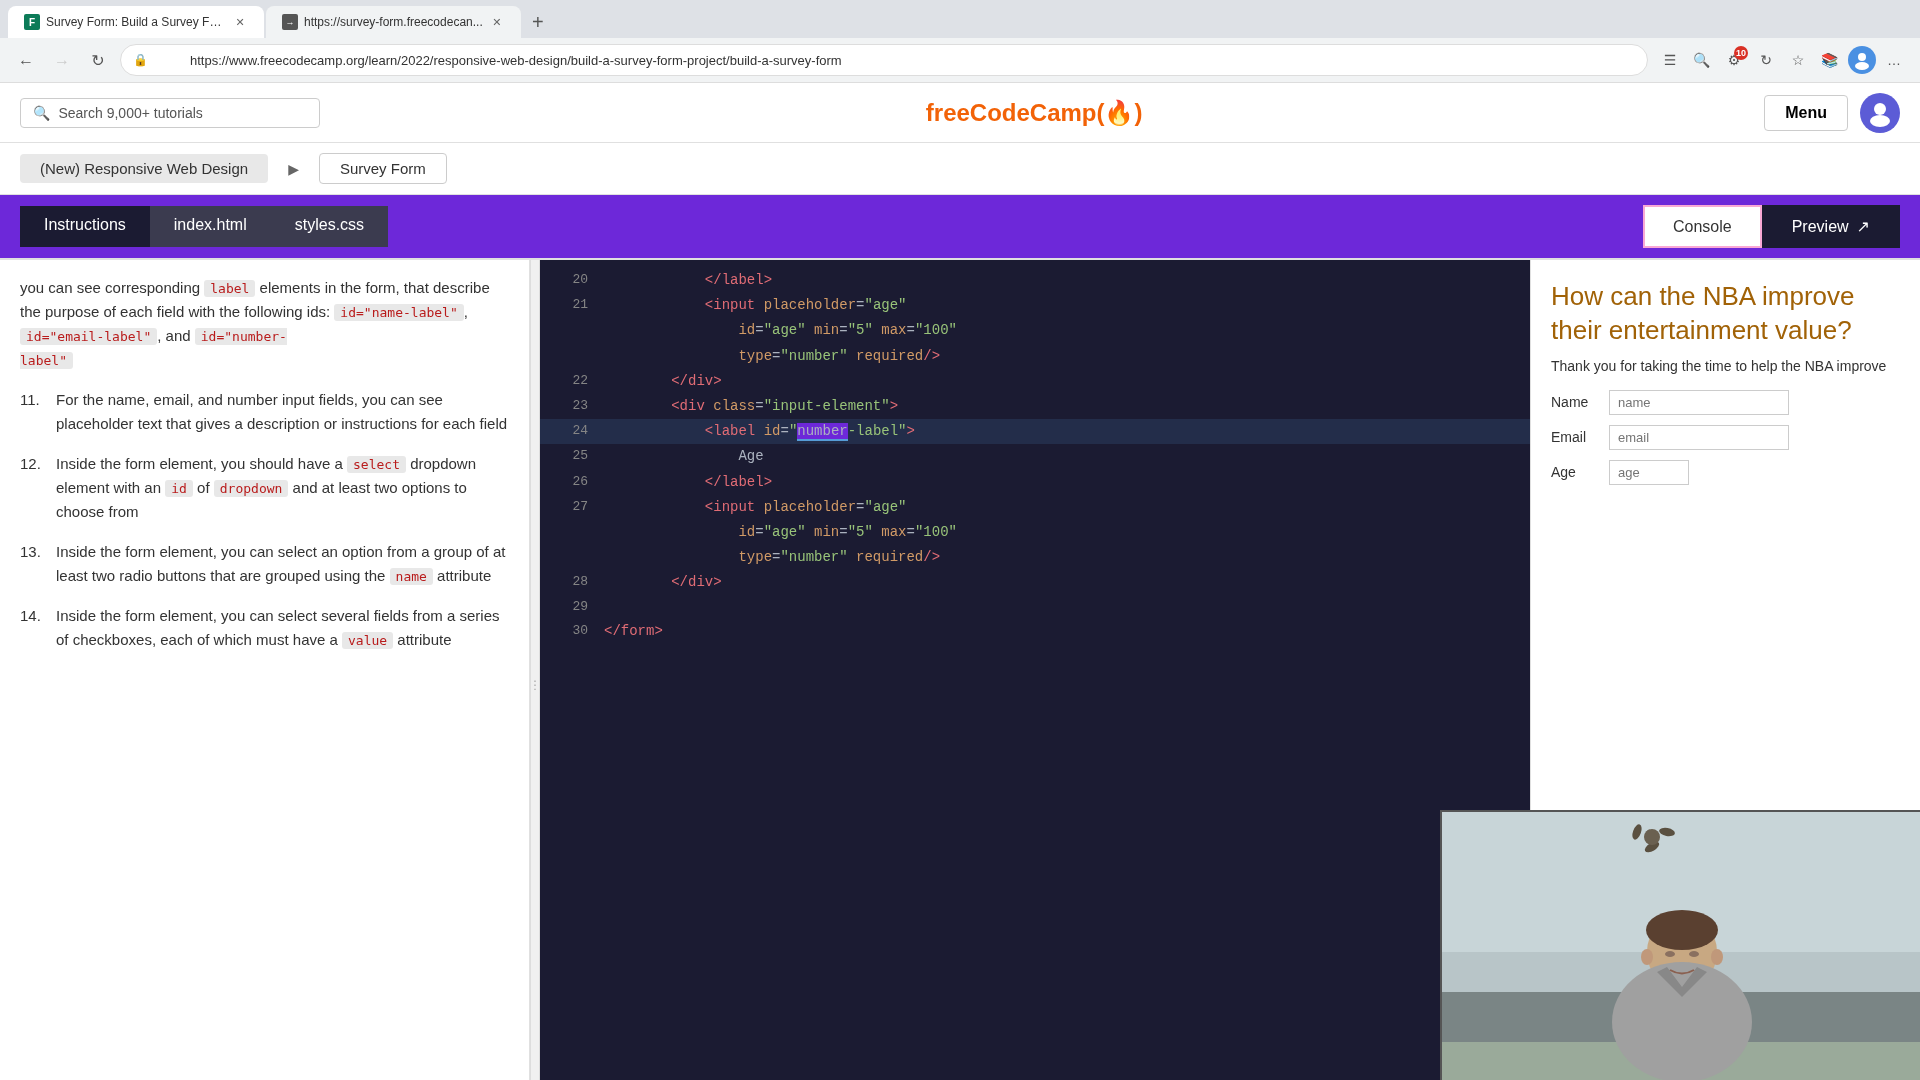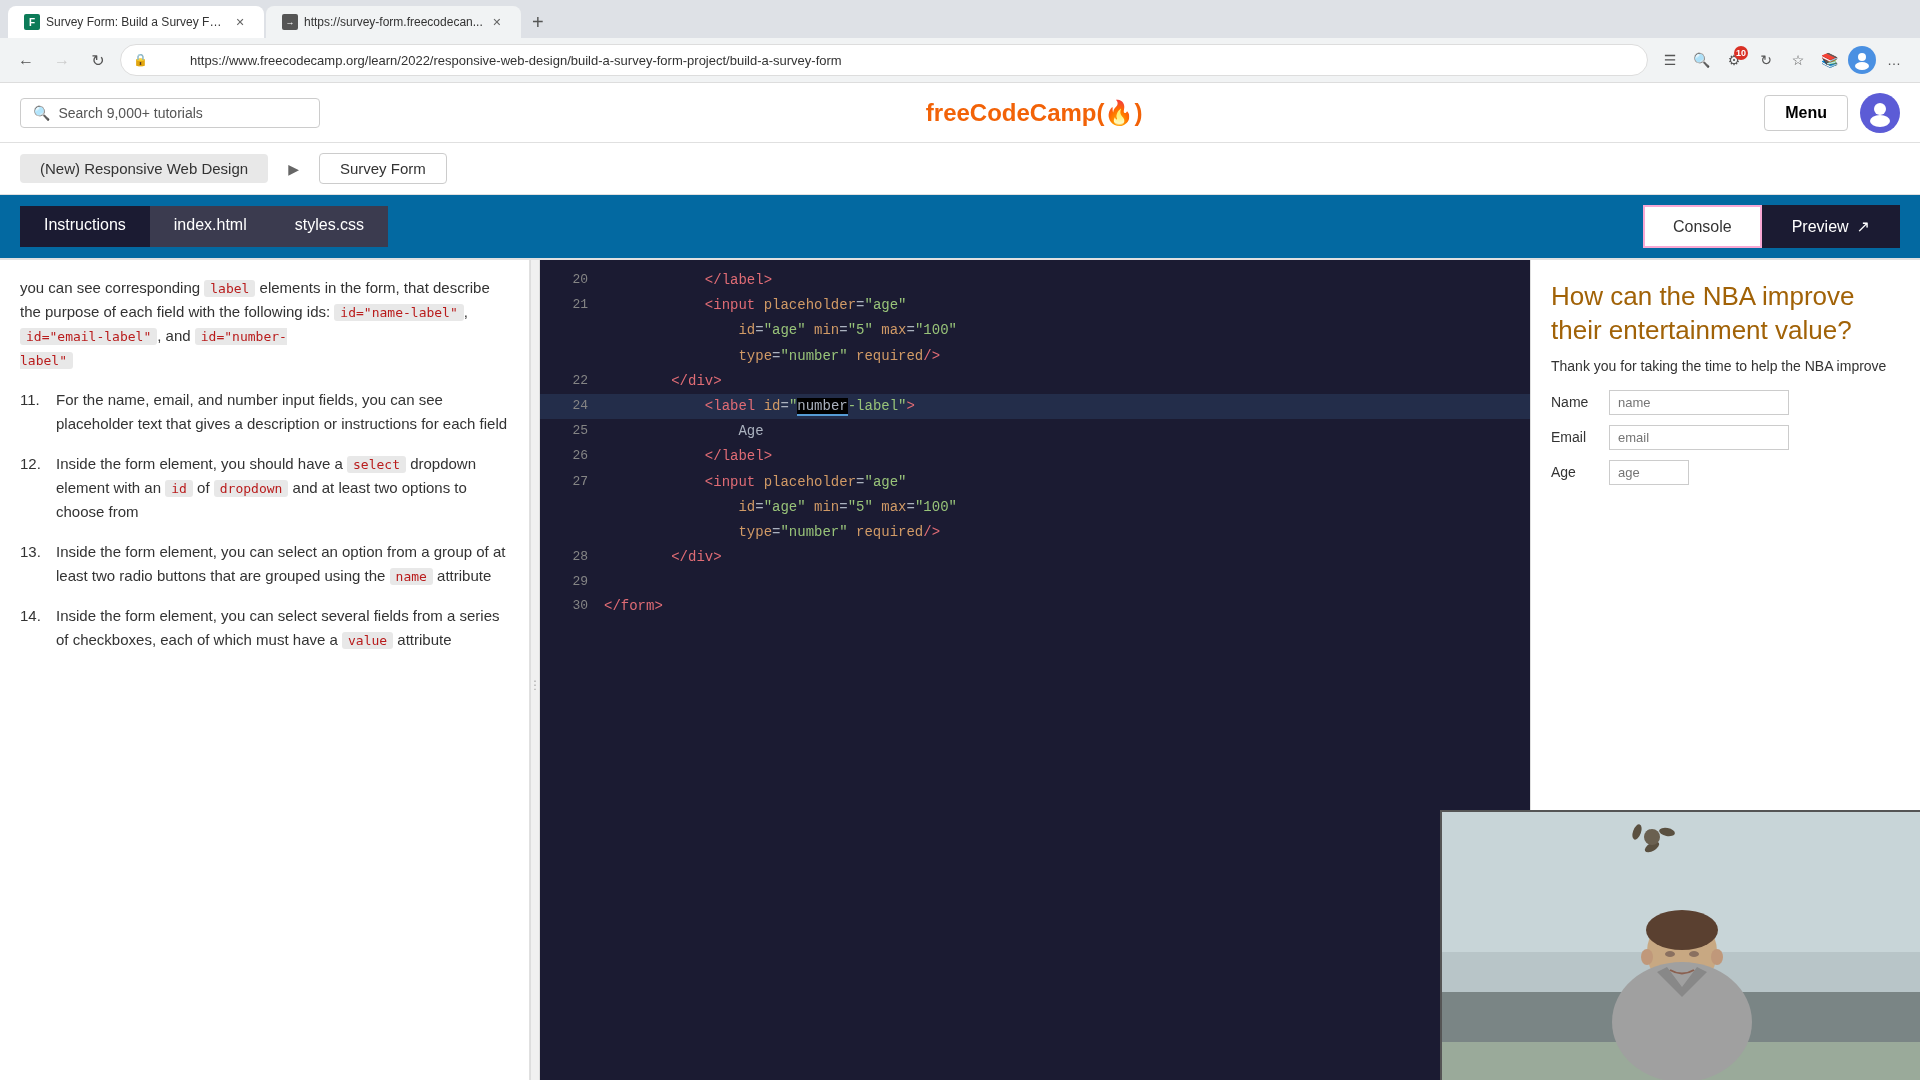--- a/index.html
+++ b/index.html
@@ -172,21 +172,21 @@
     .breadcrumb-item.active {
       background: #fff;
       border: 1px solid #ccc;
     }
 
     
     .editor-tabs-bar {
       display: flex;
       align-items: center;
       padding: 10px 20px;
-      background: #0369a1;
+      background: #6d28d9;
       border-bottom: 2px solid #e0e0e0;
       gap: 0;
     }
     .editor-tab {
       padding: 10px 24px;
       font-size: 16px;
       cursor: pointer;
       color: #555;
       border-bottom: 3px solid transparent;
     }
@@ -309,21 +309,21 @@
     }
     
     .tag { color: #e06c75; }
     .attr { color: #d19a66; }
     .attr-val { color: #98c379; }
     .plain { color: #abb2bf; }
     .highlight-line {
       background: rgba(86, 156, 214, 0.15);
     }
     .highlight-word {
-      background: #000000;
+      background: #6d28d9;
       border-bottom: 2px solid #569cd6;
     }
 
     
     .preview-panel {
       width: 390px;
       min-width: 390px;
       border-left: 1px solid #e0e0e0;
       background: #fff;
       overflow-y: auto;
@@ -517,20 +517,24 @@
         <span class="code-content"><span class="plain">            </span><span class="tag">&lt;/label&gt;</span></span>
       </div>
       <div class="code-line">
         <span class="line-num">21</span>
         <span class="code-content"><span class="plain">            </span><span class="tag">&lt;input</span><span class="plain"> </span><span class="attr">placeholder</span><span class="plain">=</span><span class="attr-val">"age"</span><br><span class="plain">                </span><span class="attr">id</span><span class="plain">=</span><span class="attr-val">"age"</span><span class="plain"> </span><span class="attr">min</span><span class="plain">=</span><span class="attr-val">"5"</span><span class="plain"> </span><span class="attr">max</span><span class="plain">=</span><span class="attr-val">"100"</span><br><span class="plain">                </span><span class="attr">type</span><span class="plain">=</span><span class="attr-val">"number"</span><span class="plain"> </span><span class="attr">required</span><span class="tag">/&gt;</span></span>
       </div>
       <div class="code-line">
         <span class="line-num">22</span>
         <span class="code-content"><span class="plain">        </span><span class="tag">&lt;/div&gt;</span></span>
       </div>
+      <div class="code-line">
+        <span class="line-num">23</span>
+        <span class="code-content"><span class="plain">        </span><span class="tag">&lt;div</span><span class="plain"> </span><span class="attr">class</span><span class="plain">=</span><span class="attr-val">"input-element"</span><span class="tag">&gt;</span></span>
+      </div>
       <div class="code-line highlight-line">
         <span class="line-num">24</span>
         <span class="code-content"><span class="plain">            </span><span class="tag">&lt;label</span><span class="plain"> </span><span class="attr">id</span><span class="plain">=</span><span class="attr-val">"</span><span class="highlight-word">number</span><span class="attr-val">-label"</span><span class="tag">&gt;</span></span>
       </div>
       <div class="code-line">
         <span class="line-num">25</span>
         <span class="code-content"><span class="plain">                Age</span></span>
       </div>
       <div class="code-line">
         <span class="line-num">26</span>

